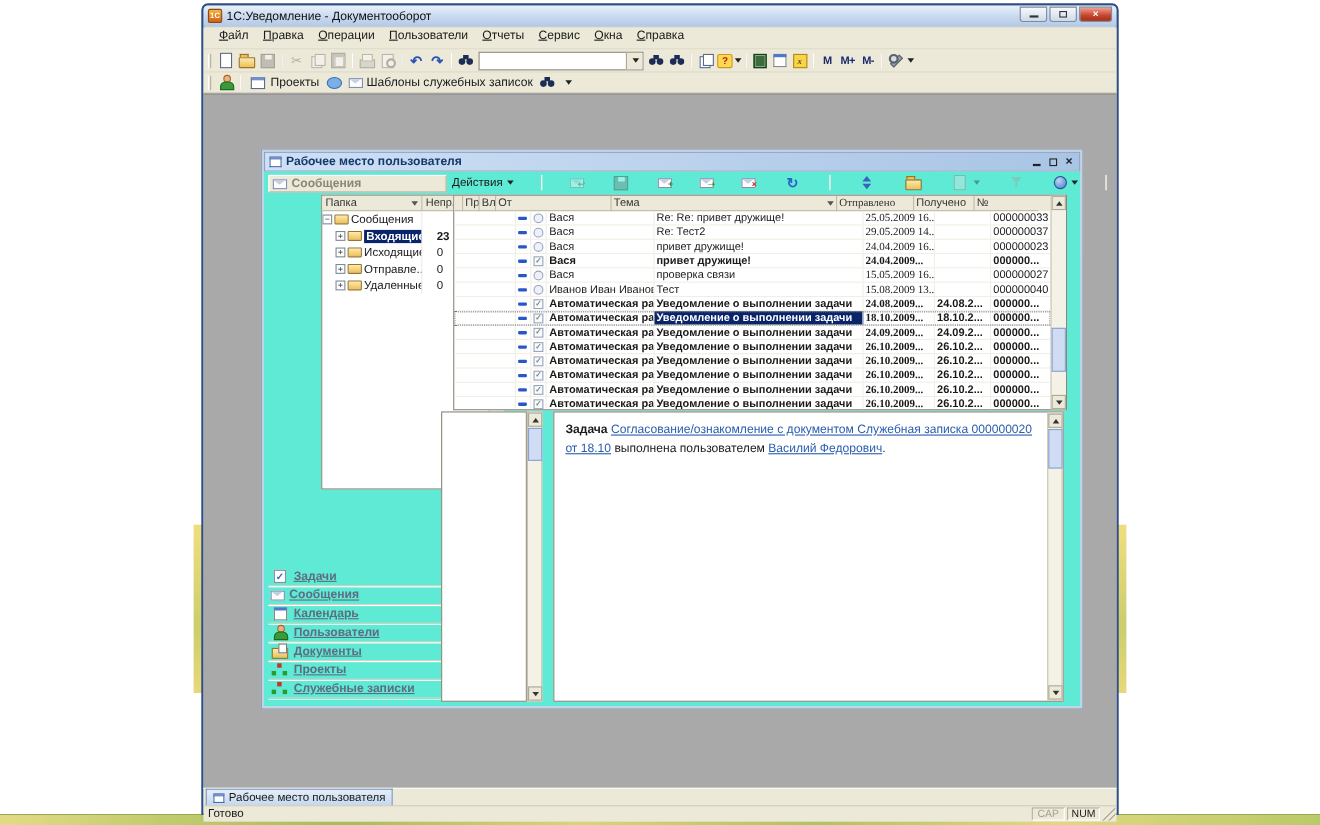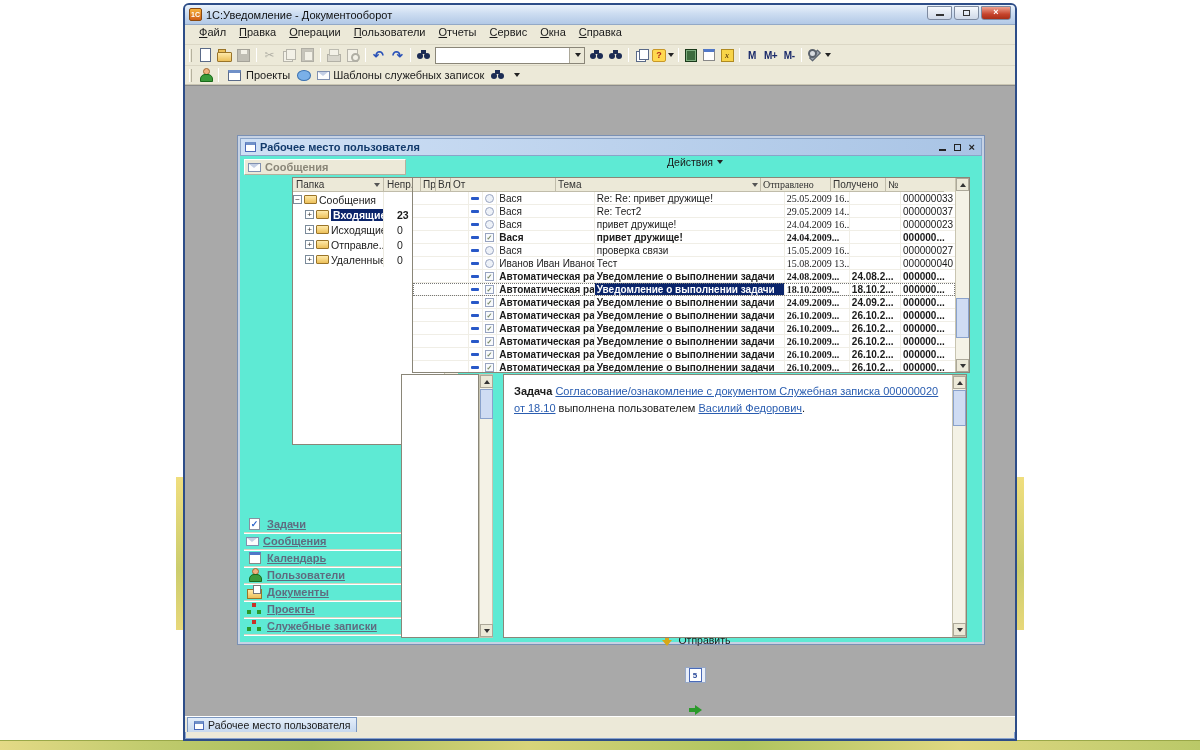--- a/index.html
+++ b/index.html
@@ -150,21 +150,21 @@
   .tri-up{width:0;height:0;border-left:3px solid transparent;border-right:3px solid transparent;border-bottom:4px solid #333;}
   .tri-dn{width:0;height:0;border-left:3px solid transparent;border-right:3px solid transparent;border-top:4px solid #333;}
   .thumb{position:absolute;left:0;width:13px;background:#cfdcf3;border:1px solid #8aa2cc;}
 
   
   .nav{position:absolute;left:4px;top:360px;width:164px;}
   .nav-item{display:flex;align-items:center;gap:4px;height:17px;border-bottom:1px solid #d8d4c0;box-shadow:0 1px 0 #fff;padding:0 2px;text-align:right;}
   .nav-item span.lbl{color:#5f6c80;font-weight:bold;text-decoration:underline;font-size:11px;white-space:nowrap;}
 
   
-  .acts{position:absolute;left:168px;top:0;width:574px;height:20px;display:flex;align-items:center;gap:19px;font-size:10.5px;flex-direction:column;}
+  .acts{position:absolute;left:168px;top:0;width:574px;height:20px;display:flex;align-items:center;gap:19px;font-size:10.5px;}
   .tbtn{display:flex;align-items:center;gap:2px;padding:0 3px;height:18px;}
   .framed{border:1px solid #98a8c4;background:#e8eef8;}
 
   
   .mtable{position:absolute;left:172px;top:21px;width:558px;height:196px;background:#fff;border:1px solid #8a8678;display:flex;}
   .mt-main{width:543px;overflow:hidden;}
   .mt-head{display:flex;height:14px;background:#ece9d8;font-size:10px;color:#333;}
   .mt-th{border-right:1px solid #c0bcaa;border-bottom:1px solid #c0bcaa;padding:1px 2px;display:flex;align-items:center;overflow:hidden;white-space:nowrap;}
   .mrow{display:flex;height:13px;align-items:center;font-size:10px;border-bottom:1px solid #f0eee6;padding-left:48px;}
   .mc{padding:0 2px;overflow:hidden;white-space:nowrap;height:100%;display:flex;align-items:center;border-right:1px solid #f0eee6;}
@@ -788,14 +788,20 @@
     </div>
   </div>
 
   <div class="tabbar">
     <span class="wtab">
       <span class="tico"></span>
       <span>Рабочее место пользователя</span>
     </span>
   </div>
 
+  <div class="statusbar">
+    <span class="st-ready">Готово</span>
+    <span class="st-cell st-cap">CAP</span>
+    <span class="st-cell">NUM</span>
+    <span class="st-grip"></span>
+  </div>
 
 </div>
 
 </body></html>

